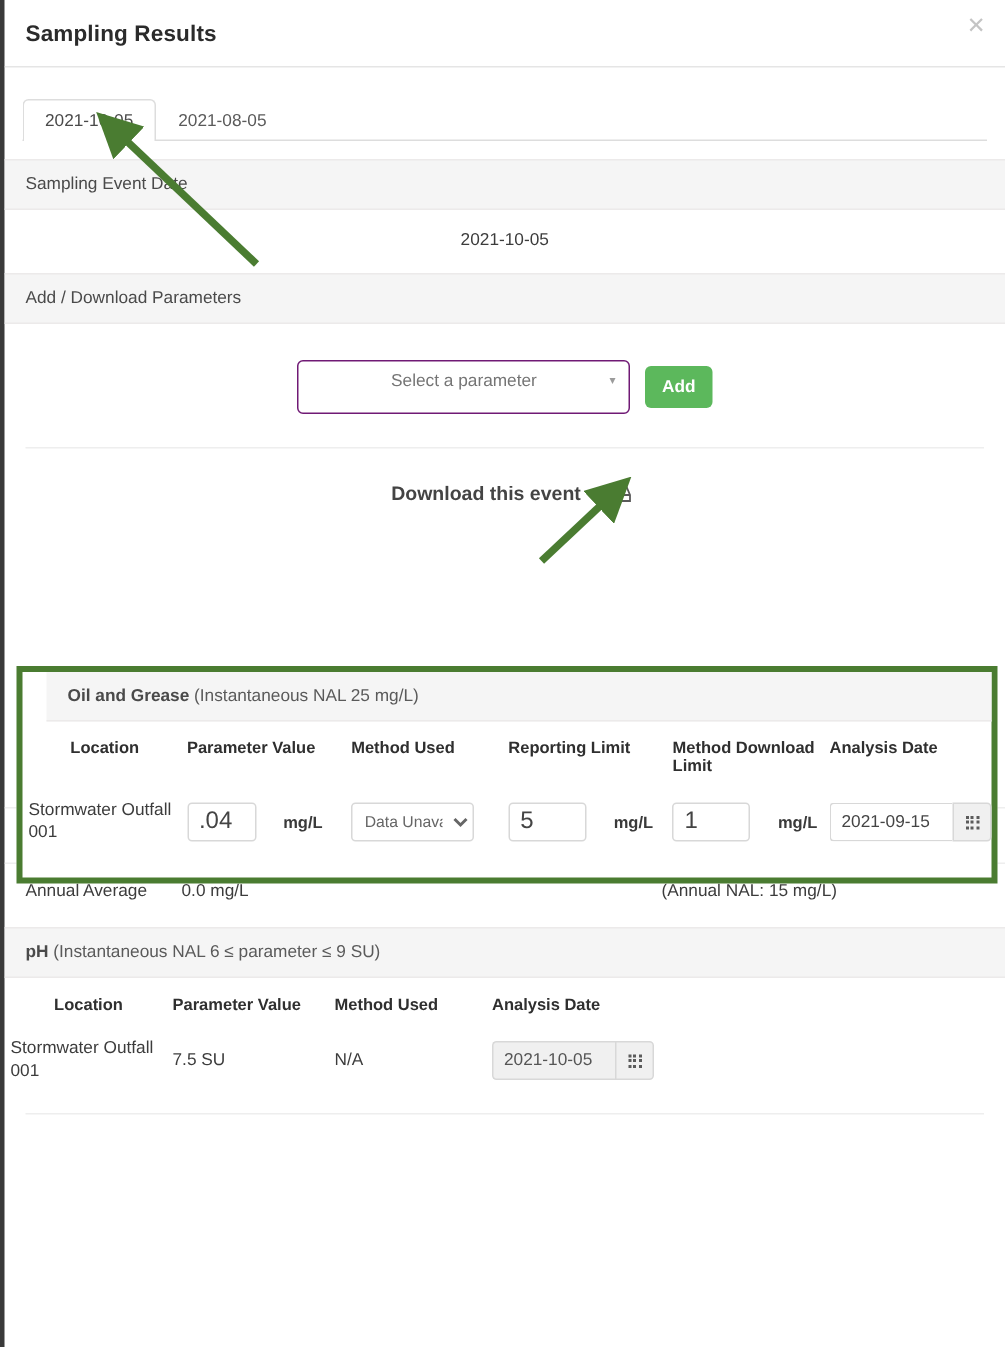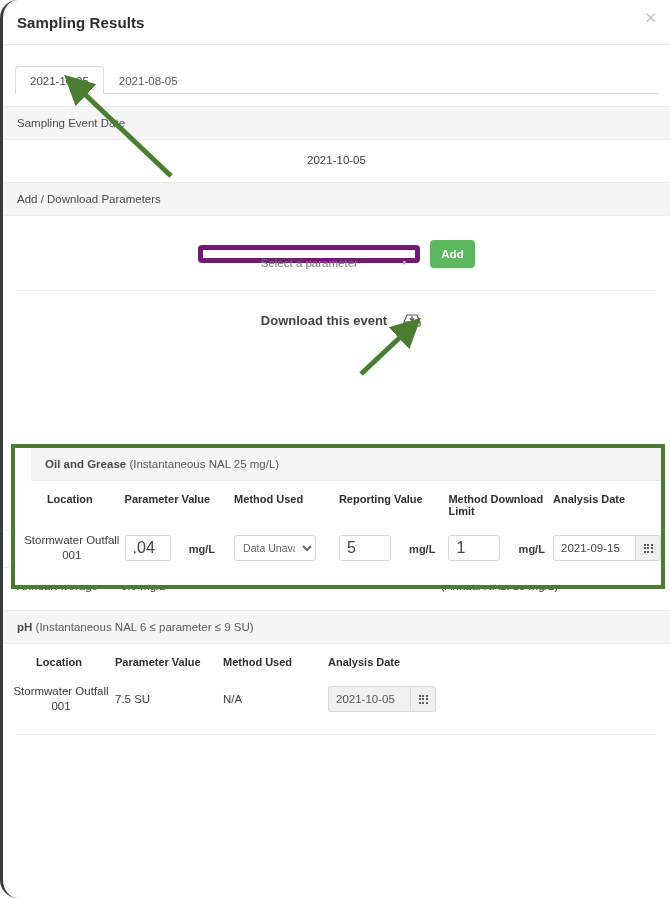--- a/index.html
+++ b/index.html
@@ -10,21 +10,20 @@
     font-family: "Liberation Sans", sans-serif;
     color: #333333;
     overflow: hidden;
   }
   .page {
     position: relative;
     width: 670px; height: 898px;
     background: #ffffff;
     border-left: 3px solid #3a3a3a;
     overflow: hidden;
-    border-radius: 18px;
   }
 
   
   .modal-header {
     position: relative;
     height: 45px;
     border-bottom: 1px solid #e5e5e5;
     display: flex; align-items: center;
   }
   .modal-title {
@@ -82,22 +81,22 @@
     padding: 14px 0 16px 0;
   }
 
   
   .param-row {
     display: flex; justify-content: center; align-items: center;
     gap: 10px;
     padding: 24px 0 22px 0;
   }
   .param-select {
-    width: 222px; height: 18px;
-    border: 5px solid #701a75;
+    width: 222px; height: 36px;
+    border: 1px solid #701a75;
     border-radius: 4px;
     background: #ffffff;
     font-size: 11.5px;
     color: #757575;
     text-align: center;
     position: relative;
     line-height: 26px;
     cursor: pointer;
   }
   .param-select .caret {
@@ -140,21 +139,21 @@
   .ptable { width: 100%; border-collapse: collapse; }
   .ptable th {
     font-size: 11px; font-weight: bold; color: #2f2f2f;
     text-align: left; padding: 12px 0 10px 0;
     vertical-align: top;
   }
   .ptable td {
     font-size: 11.5px; color: #3c3c3c;
     padding: 6px 0 8px 0; vertical-align: middle;
   }
-  .loc-cell { text-align: center; width: 108px; padding-left: 4px !important; line-height: 15px; }
+  .loc-cell { text-align: left; width: 108px; padding-left: 4px !important; line-height: 15px; }
 
   .txtin {
     border: 1px solid #d8d8d8; border-radius: 3px;
     height: 26px; font-size: 16px; color: #444444;
     padding: 0 7px; background: #ffffff;
     font-family: "Liberation Sans", sans-serif;
   }
   .unit { font-size: 11px; font-weight: bold; color: #3a3a3a; margin-left: 15px; }
 
   .sel-small {
@@ -250,21 +249,21 @@
       <b>Oil and Grease</b>
       <span style="color:#5a5a5a;">(Instantaneous NAL 25 mg/L)</span>
     </div>
 
     <table class="ptable">
       <thead>
         <tr>
           <th style="width:110px;text-align:center;">Location</th>
           <th style="width:110px;">Parameter Value</th>
           <th style="width:105px;">Method Used</th>
-          <th style="width:110px;">Reporting Value</th>
+          <th style="width:110px;">Reporting Limit</th>
           <th style="width:105px;">Method Download Limit</th>
           <th>Analysis Date</th>
         </tr>
       </thead>
       <tbody>
         <tr>
           <td class="loc-cell">Stormwater Outfall 001</td>
           <td>
             <input class="txtin" style="width: 46px;" value=".04">
             <span class="unit">mg/L</span>

